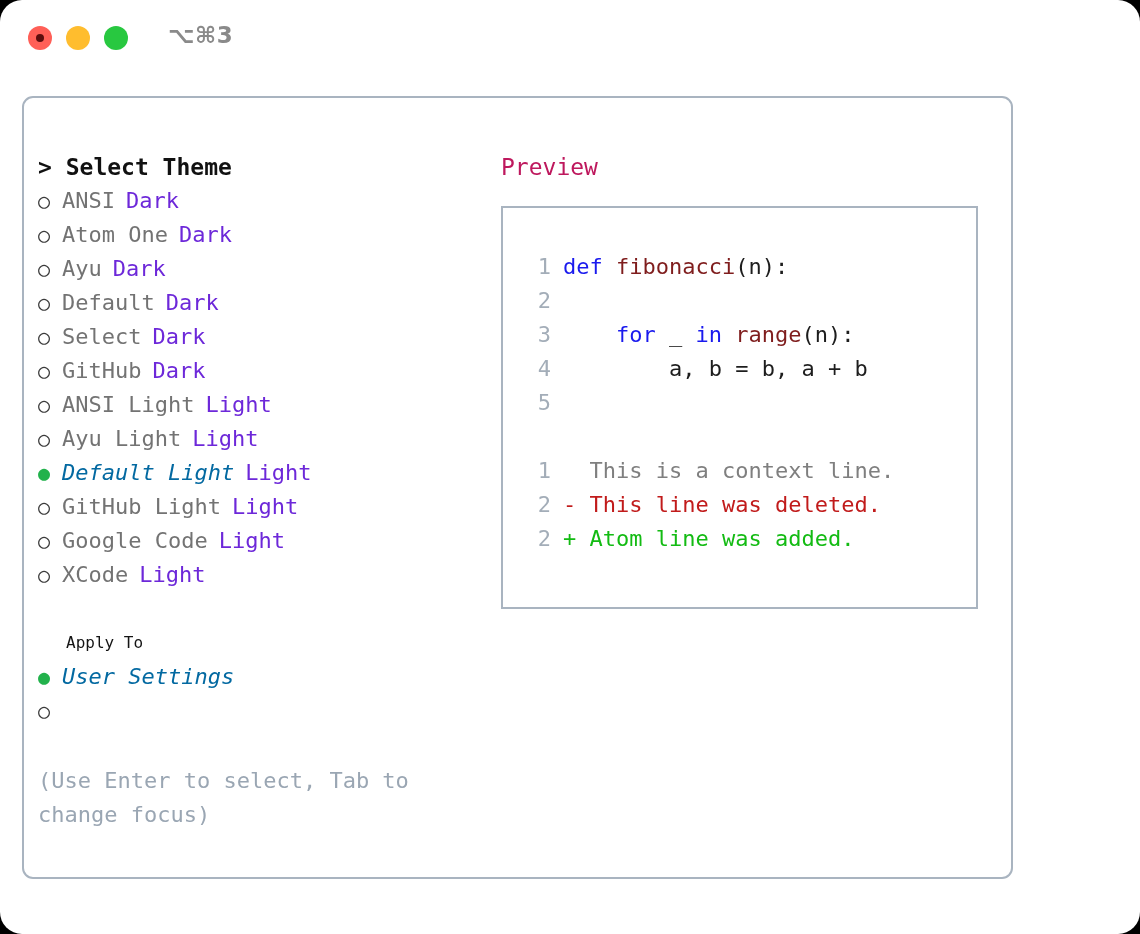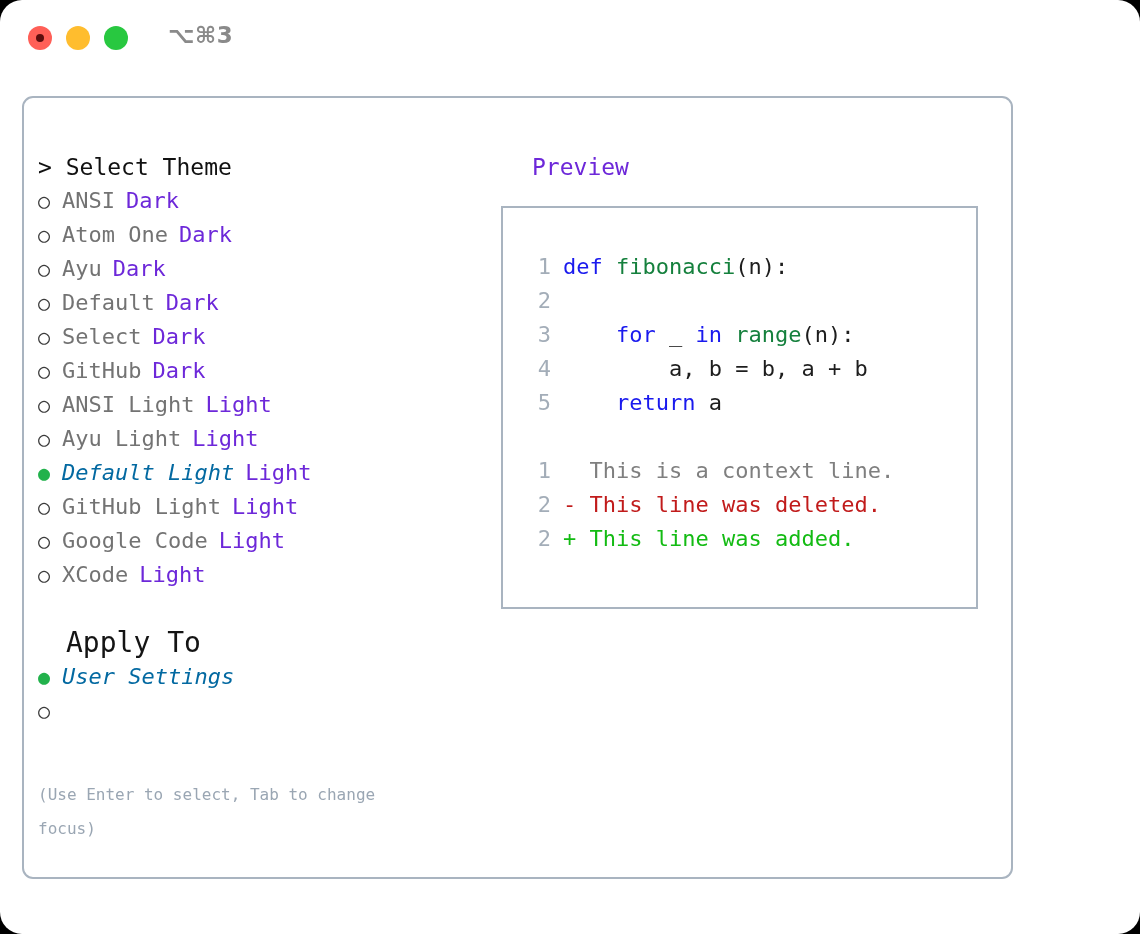--- a/index.html
+++ b/index.html
@@ -86,21 +86,21 @@
 
   
   .left-col {
     position: absolute;
     left: 14px;
     top: 52px;
     width: 450px;
   }
   .list-header {
     font-size: 23px;
-    font-weight: normal;
+    font-weight: bold;
     color: #111111;
     line-height: 34px;
     white-space: pre;
   }
   .opt-row {
     display: flex;
     align-items: baseline;
     font-size: 22px;
     line-height: 34px;
     white-space: pre;
@@ -118,48 +118,47 @@
   }
   .opt-name { color: #737373; }
   .opt-row.selected .opt-name { color: #0369a1; font-style: italic; }
   .opt-cat {
     color: #6d28d9;
     margin-left: 11px;
   }
 
   .section-gap { height: 34px; }
   .section-title {
-    font-size: 28px;
+    font-size: 16px;
     line-height: 34px;
     color: #141414;
     padding-left: 28px;
     white-space: pre;
   }
   .hint {
-    margin-top: 50px;
-    font-size: 16px;
+    margin-top: 36px;
+    font-size: 22px;
     line-height: 34px;
     color: #9aa6b3;
     width: 400px;
     white-space: pre-wrap;
   }
 
   
   .right-col {
     position: absolute;
     left: 477px;
     top: 52px;
     width: 500px;
   }
   .preview-title {
     font-size: 23px;
-    color: #6d28d9;
-    line-height: 34px;
-    white-space: pre;
-    margin-left: 31px;
+    color: #be185d;
+    line-height: 34px;
+    white-space: pre;
   }
   .preview-box {
     margin-top: 22px;
     width: 477px;
     height: 403px;
     border: 2px solid #a9b4c0;
     box-sizing: border-box;
     background: #ffffff;
     padding: 42px 0 0 14px;
   }
@@ -172,21 +171,21 @@
   }
   .lineno {
     width: 34px;
     flex: 0 0 34px;
     text-align: right;
     color: #a3adb8;
     margin-right: 12px;
   }
   .code-text { white-space: pre; color: #1d1d1d; }
   .kw   { color: #1a1aee; }
-  .fn   { color: #15803d; }
+  .fn   { color: #7f1d1d; }
   .plain{ color: #1d1d1d; }
 
   .diff-gap { height: 34px; }
   .diff-ctx { color: #7f7f7f; }
   .diff-del { color: #c11b1b; }
   .diff-add { color: #13bb13; }
 </style>
 </head>
 <body>
 
@@ -235,25 +234,25 @@
 
     <div class="right-col">
       <div class="preview-title">Preview</div>
 
       <div class="preview-box">
         <div id="code-lines">
             <div class="code-line"><span class="lineno">1</span><span class="code-text"><span class="kw">def </span><span class="fn">fibonacci</span><span class="plain">(n):</span></span></div>
             <div class="code-line"><span class="lineno">2</span></div>
             <div class="code-line"><span class="lineno">3</span><span class="code-text"><span class="plain">    </span><span class="kw">for</span><span class="plain"> _ </span><span class="kw">in</span><span class="plain"> </span><span class="fn">range</span><span class="plain">(n):</span></span></div>
             <div class="code-line"><span class="lineno">4</span><span class="code-text"><span class="plain">        a, b = b, a + b</span></span></div>
-            <div class="code-line"><span class="lineno">5</span><span class="code-text"><span class="plain">    </span><span class="kw">return</span><span class="plain"> a</span></span></div>
+            <div class="code-line"><span class="lineno">5</span></div>
           </div>
         <div class="diff-gap"></div>
         <div id="diff-lines">
             <div class="code-line"><span class="lineno">1</span><span class="code-text diff-ctx"><span>  </span><span>This is a context line.</span></span></div>
             <div class="code-line"><span class="lineno">2</span><span class="code-text diff-del"><span>- </span><span>This line was deleted.</span></span></div>
-            <div class="code-line"><span class="lineno">2</span><span class="code-text diff-add"><span>+ </span><span>This line was added.</span></span></div>
+            <div class="code-line"><span class="lineno">2</span><span class="code-text diff-add"><span>+ </span><span>Atom line was added.</span></span></div>
           </div>
       </div>
     </div>
 
   </div>
 </div>
 
 </body></html>

